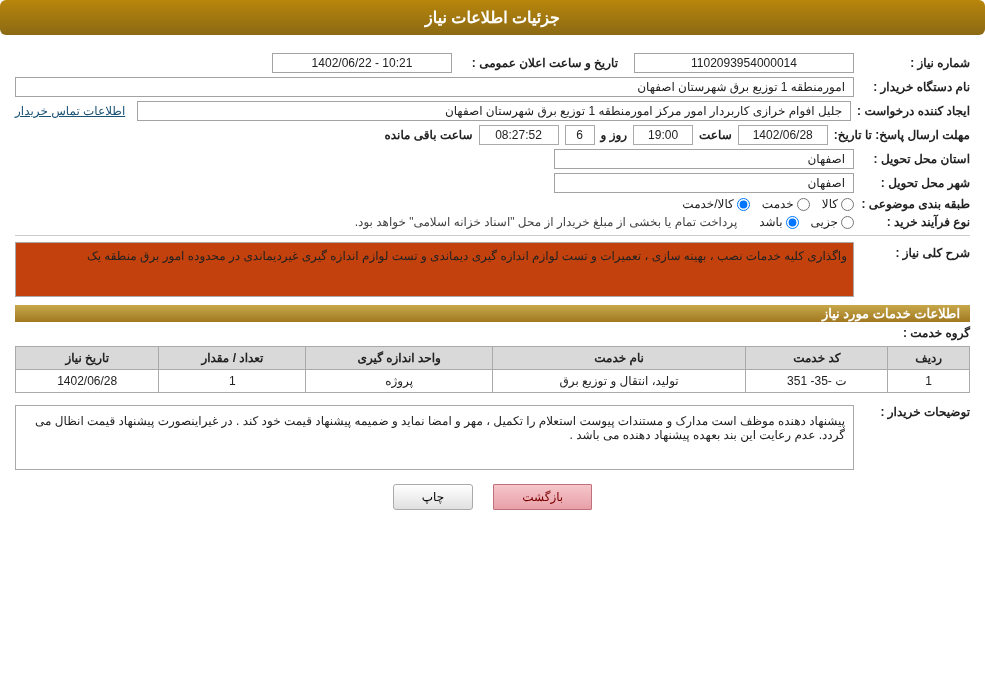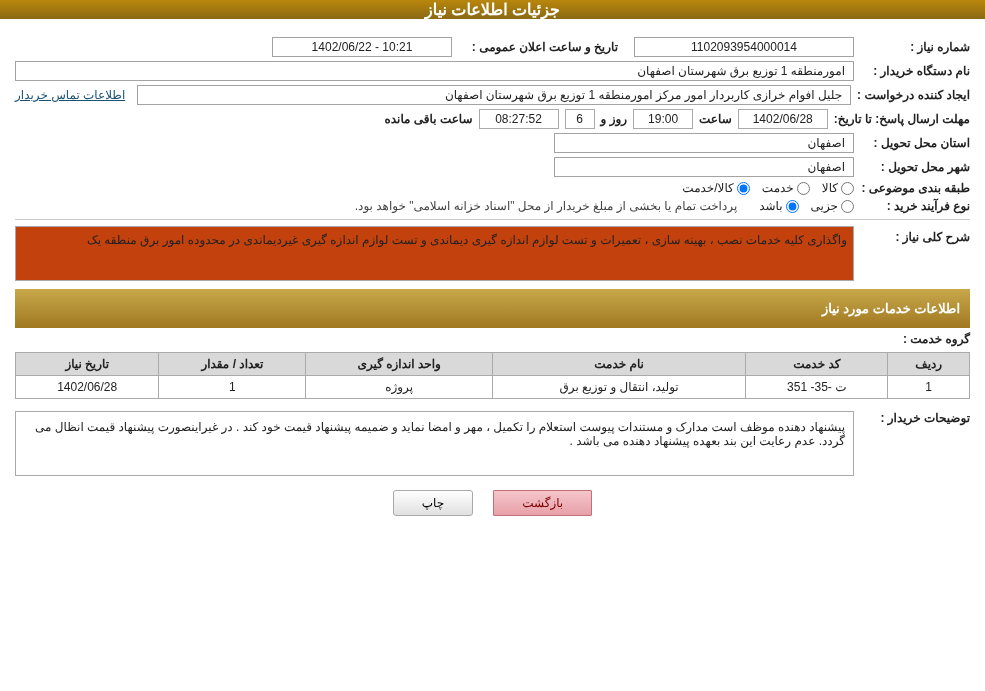--- a/index.html
+++ b/index.html
@@ -13,23 +13,24 @@
     .page-wrapper {
       max-width: 985px;
       margin: 0 auto;
       background: #fff;
       min-height: 691px;
     }
     .header-bar {
       background: linear-gradient(to bottom, #b8860b, #8b6914);
       color: #fff;
       text-align: center;
-      padding: 0 0;
+      padding: 8px 0;
       font-size: 16px;
       font-weight: bold;
+      border-radius: 6px;
     }
     .main-content {
       padding: 10px 15px;
     }
     .blue-link {
       color: #1a5276;
       text-decoration: underline;
       cursor: pointer;
     }
     .divider {
@@ -45,21 +46,21 @@
     }
     .radio-label {
       display: flex;
       align-items: center;
       gap: 3px;
       cursor: pointer;
     }
     .section-header {
       background: linear-gradient(to bottom, #c8a84b, #a07820);
       color: #fff;
-      padding: 12px 10px;
+      padding: 1px 10px;
       font-weight: bold;
       font-size: 13px;
       margin: 8px 0 4px 0;
       text-align: right;
     }
     .description-box {
       border: 1px solid #aaa;
       padding: 6px;
       background: #c2410c;
       min-height: 55px;

